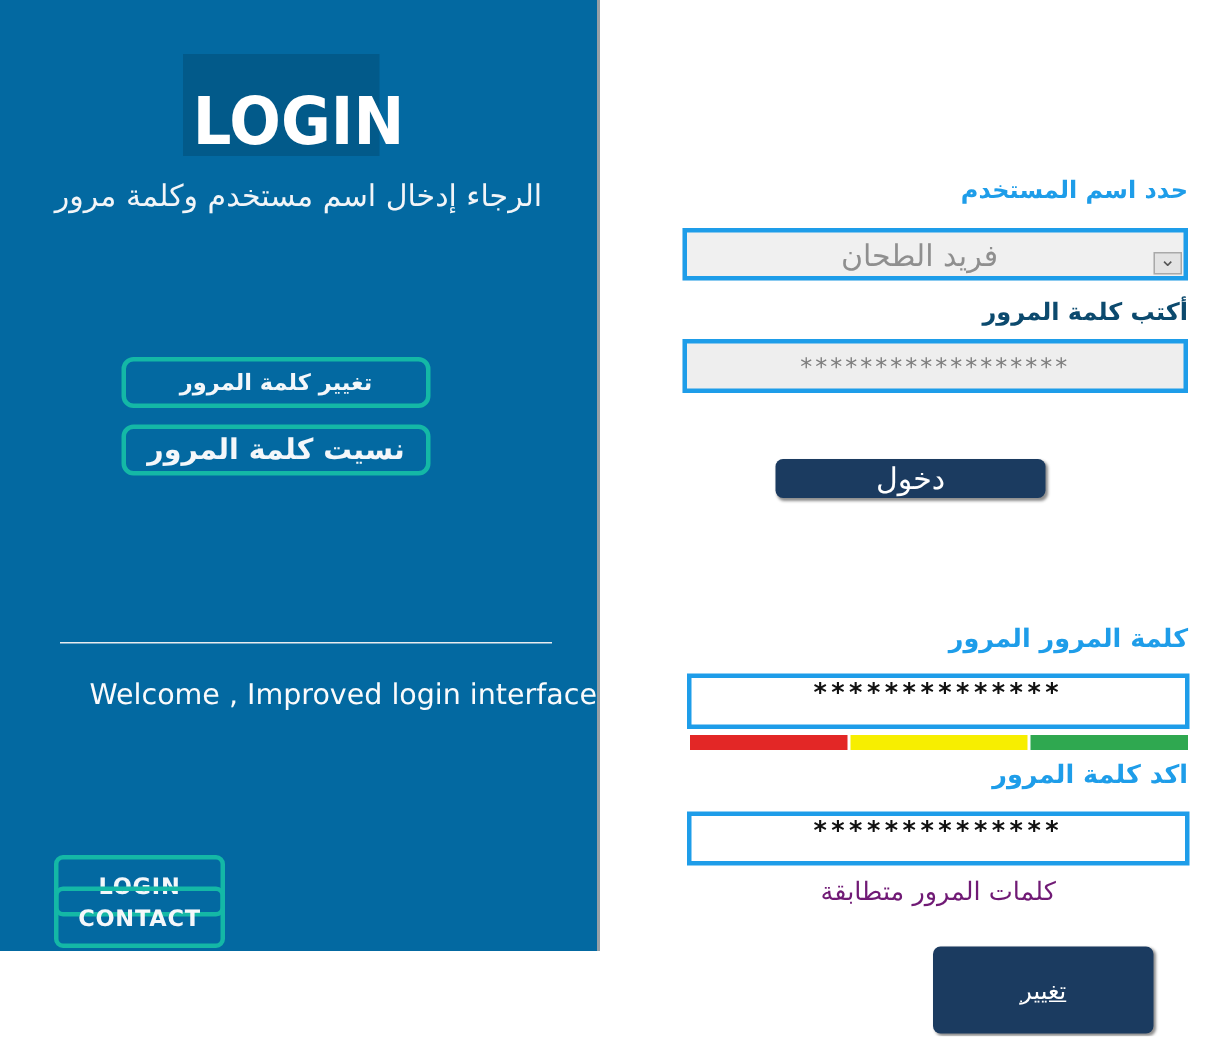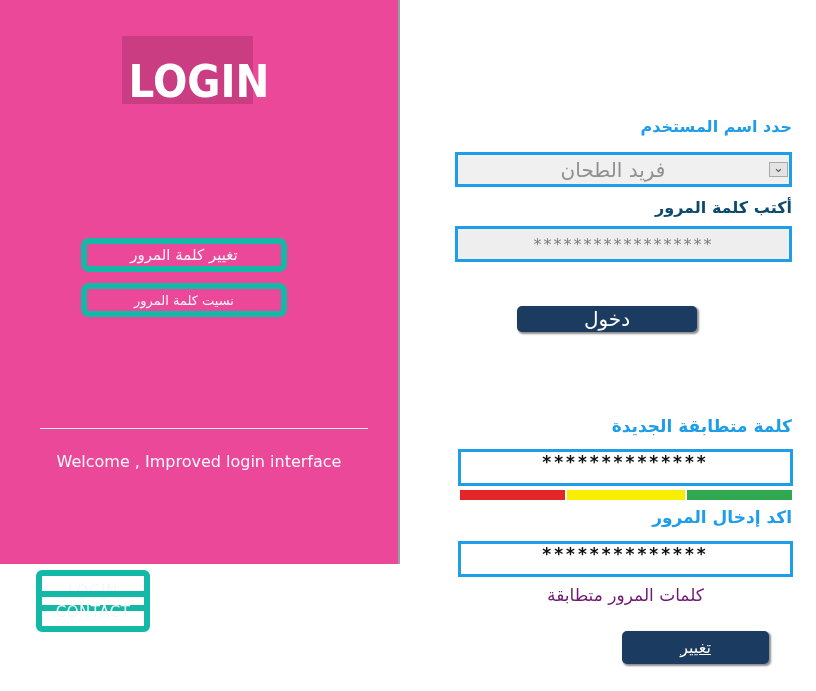--- a/index.html
+++ b/index.html
@@ -11,22 +11,22 @@
     width: 816px;
     height: 691px;
     background: #ffffff;
     overflow: hidden;
   }
 
   
   .left-panel {
     position: absolute;
     left: 0; top: 0;
-    width: 400px; height: 564px;
-    background: #ec4899;
+    width: 400px; height: 634px;
+    background: #0369a1;
     border-right: 2px solid #98a0a6;
   }
   .logo-box {
     position: absolute;
     left: 122px; top: 36px;
     width: 131px; height: 68px;
     background: rgba(0,0,0,0.14);
   }
   .login-title {
     position: absolute;
@@ -45,51 +45,52 @@
     width: 100%;
     text-align: center;
     color: #f2f5f8;
     font-size: 20px;
     line-height: 37px;
   }
   .subtitle span { display: block; }
   .outline-btn {
     position: absolute;
     background: transparent;
-    border: 6px solid #14b8a6;
+    border: 3px solid #14b8a6;
     color: #f4f7fa;
     cursor: pointer;
     font-family: "DejaVu Sans", "Liberation Sans", sans-serif;
+    font-weight: bold;
   }
   .btn-change-pass {
     left: 81px; top: 238px;
     width: 206px; height: 34px;
     border-radius: 8px;
     font-size: 15px;
   }
   .btn-forgot-pass {
     left: 81px; top: 283px;
     width: 206px; height: 34px;
     border-radius: 8px;
-    font-size: 13px;
+    font-size: 19px;
   }
   .divider {
     position: absolute;
     left: 40px; top: 428px;
     width: 328px;
     border: none;
     border-top: 1px solid #e8ecf0;
   }
   .welcome {
     position: absolute;
     left: 0; top: 452px;
     width: 100%;
-    text-align: center;
+    text-align: right;
     color: #fafbfc;
-    font-size: 16px;
+    font-size: 19px;
   }
   .btn-about {
     left: 36px; top: 570px;
     width: 114px; height: 41px;
     border-radius: 6px;
     font-size: 15px;
     letter-spacing: 0.5px;
   }
   .btn-contact {
     left: 36px; top: 591px;
@@ -113,21 +114,21 @@
   .lbl-newpass  { top: 416px; font-size: 17px; }
   .lbl-confirm  { top: 507px; font-size: 17px; }
 
   .combo {
     position: absolute;
     left: 455px; top: 152px;
     width: 337px; height: 35px;
     border: 3px solid #1e9de9;
     background: #f0f0f0;
     display: flex;
-    align-items: center;
+    align-items: flex-end;
     cursor: default;
   }
   .combo-value {
     flex: 1;
     text-align: center;
     color: #8f8f8f;
     font-size: 20px;
     line-height: 28px;
   }
   .combo-arrow {
@@ -198,21 +199,21 @@
     cursor: pointer;
     font-family: "DejaVu Sans", "Liberation Sans", sans-serif;
   }
   .login-btn {
     left: 517px; top: 306px;
     width: 180px; height: 26px;
     font-size: 20px;
   }
   .change-btn {
     left: 622px; top: 631px;
-    width: 147px; height: 33px;
+    width: 147px; height: 58px;
     font-size: 16px;
     text-decoration: underline;
   }
 
   .match-msg {
     position: absolute;
     left: 458px; top: 585px;
     width: 335px;
     text-align: center;
     color: #701a75;
@@ -222,20 +223,21 @@
 </style>
 </head>
 <body>
 
 <div class="screen">
 
   <aside class="left-panel">
     <div class="logo-box"></div>
     <h1 class="login-title">LOGIN</h1>
     <p class="subtitle" dir="rtl">
+      <span>الرجاء إدخال اسم مستخدم وكلمة مرور</span>
     </p>
     <button class="outline-btn btn-change-pass" dir="rtl">تغيير كلمة المرور</button>
     <button class="outline-btn btn-forgot-pass" dir="rtl">نسيت كلمة المرور</button>
     <hr class="divider">
     <p class="welcome">Welcome , Improved login interface</p>
     <button class="outline-btn btn-about">LOGIN</button>
     <button class="outline-btn btn-contact">CONTACT</button>
   </aside>
 
   <main>
@@ -248,31 +250,31 @@
         <span>⌄</span>
       </span>
     </div>
 
     <label class="field-label gray lbl-password" dir="rtl">أكتب كلمة المرور</label>
 
     <div class="text-field password-field">******************</div>
 
     <button class="navy-btn login-btn">دخول</button>
 
-    <label class="field-label blue lbl-newpass" dir="rtl">كلمة متطابقة الجديدة</label>
+    <label class="field-label blue lbl-newpass" dir="rtl">كلمة المرور المرور</label>
 
     <div class="text-field white-field newpass-field">**************</div>
 
     <div class="strength-bar">
       <span class="seg-weak" style="background: rgb(227, 39, 38);"></span>
       <span class="seg-medium" style="background: rgb(247, 238, 0);"></span>
       <span class="seg-strong" style="background: rgb(47, 168, 80);"></span>
     </div>
 
-    <label class="field-label blue lbl-confirm" dir="rtl">اكد إدخال المرور</label>
+    <label class="field-label blue lbl-confirm" dir="rtl">اكد كلمة المرور</label>
 
     <div class="text-field white-field confirm-field">**************</div>
 
     <p class="match-msg" dir="rtl">كلمات المرور متطابقة</p>
 
     <button class="navy-btn change-btn">تغيير</button>
   </main>
 
 </div>
 

